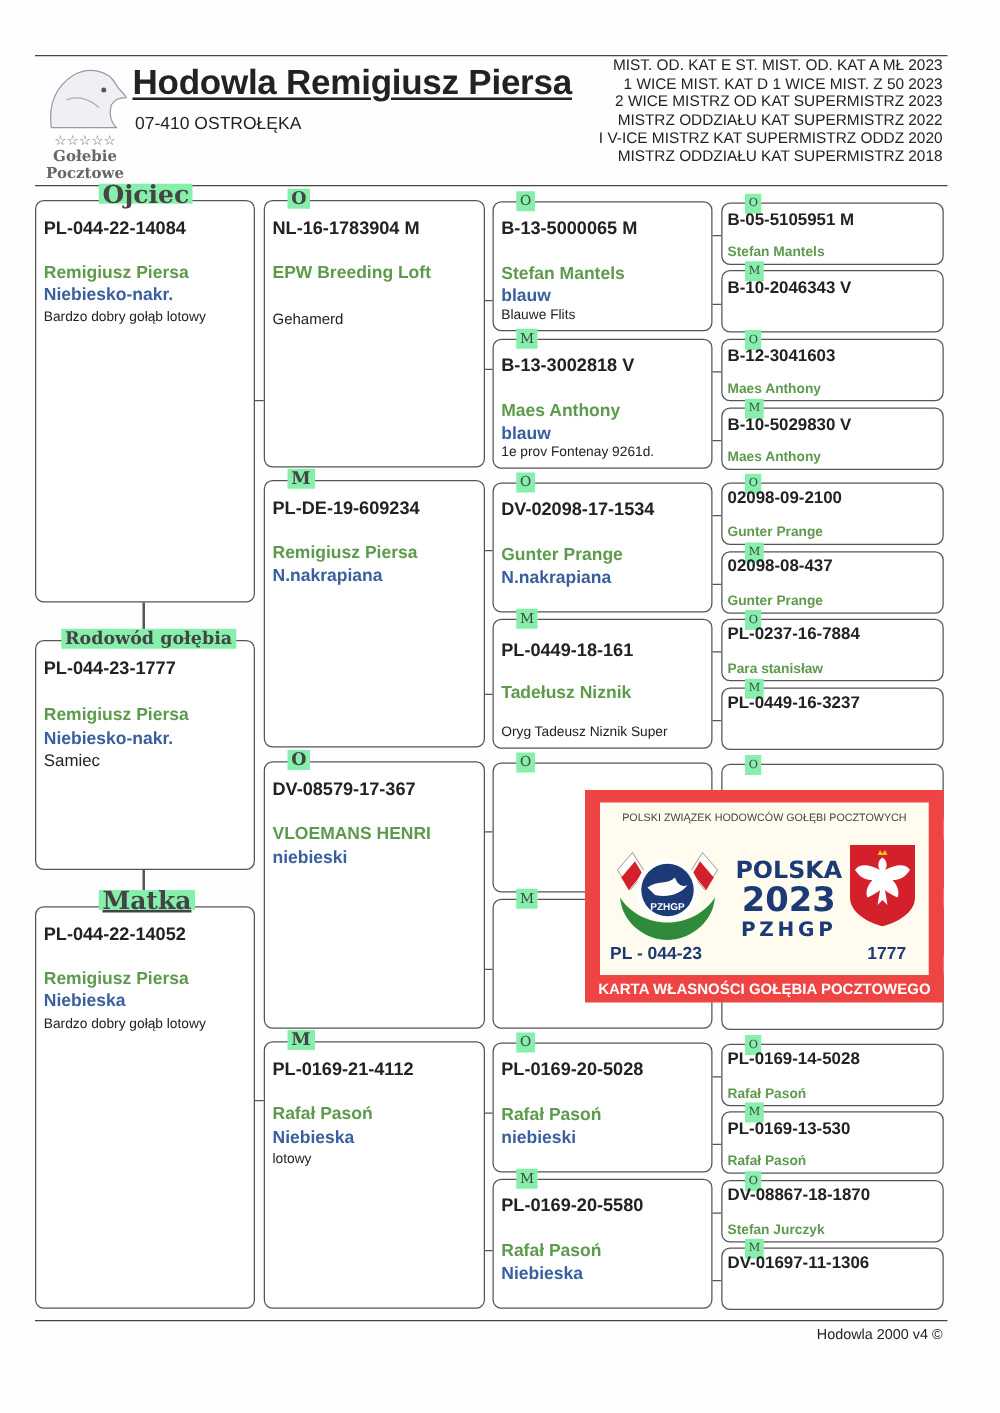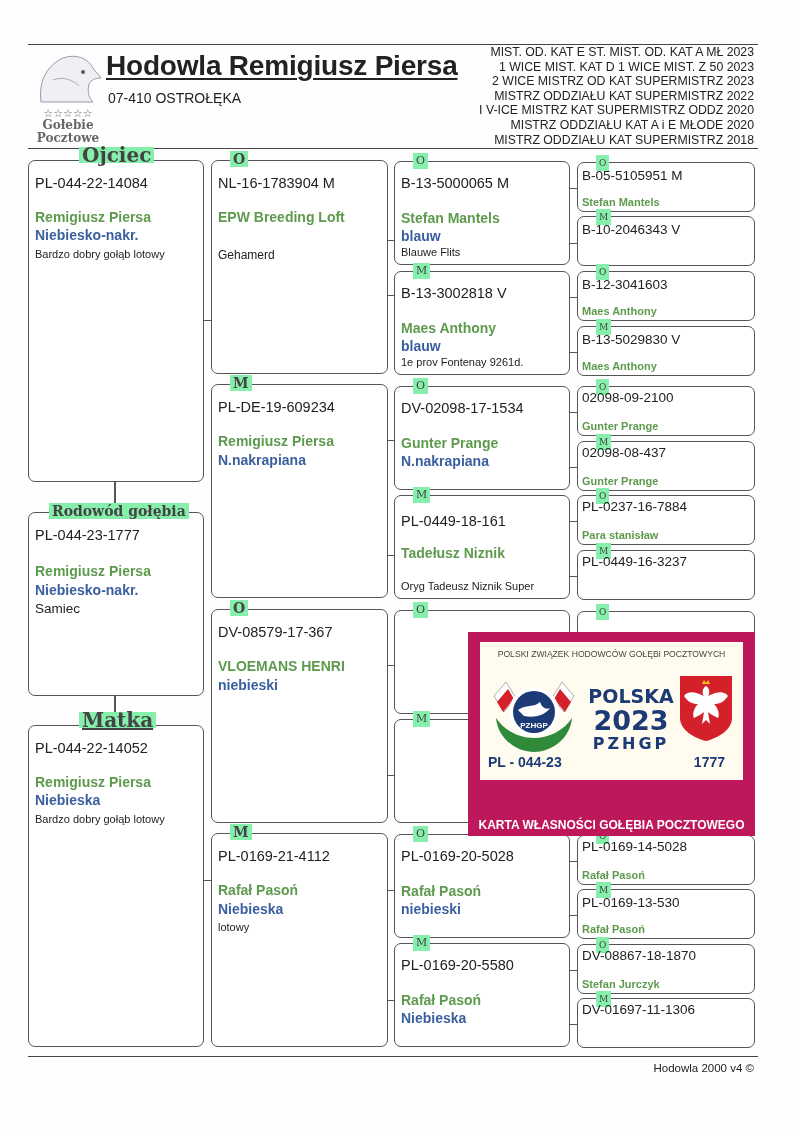--- a/index.html
+++ b/index.html
@@ -13,26 +13,26 @@
   .logo .lt { font-family:"DejaVu Serif", serif; font-size:12px; font-weight:bold; color:#666; line-height:13px; }
   .title { left:106px; top:50px; font-size:28px; font-weight:bold; color:#222; text-decoration:underline; text-decoration-thickness:2px; text-underline-offset:3px; letter-spacing:-0.2px; }
   .address { left:108px; top:90px; font-size:14px; color:#222; }
   .achievements { right:46px; top:45px; text-align:right; font-size:12.3px; line-height:14.6px; color:#222; }
   .box { position:absolute; border:1.3px solid #555; border-radius:7px; background:#fff; box-sizing:border-box; }
   .legend { position:absolute; top:-10px; background:#86efac; font-family:"DejaVu Serif", serif; font-weight:bold; color:#444; padding:0 3px; line-height:16px; }
   .legend.big { font-size:20px; top:-14px; }
   .legend.med { font-size:14px; top:-10px; font-weight:bold; }
   .legend.sml { font-size:11px; top:-9px; font-weight:normal; }
   .legend.tiny { font-size:9px; top:-8px; font-weight:normal; }
-  .ring { position:absolute; left:6px; font-weight:normal; color:#222; }
+  .ring { position:absolute; left:6px; font-weight:bold; color:#222; }
   .breeder { position:absolute; left:6px; font-weight:bold; color:#5e9a4e; }
   .color { position:absolute; left:6px; font-weight:bold; color:#3a5f9e; }
   .note { position:absolute; left:6px; color:#222; }
   .conn { position:absolute; background:#555; }
-  .card { left:468px; top:632px; width:287px; height:204px; background:#be185d; }
+  .card { left:468px; top:632px; width:287px; height:170px; background:#ef4444; }
   .card-inner { position:absolute; left:12px; top:10px; width:263px; height:138px; background:#fffcef; }
   .card-top { position:absolute; left:0; top:7px; width:263px; text-align:center; font-size:8.6px; color:#444; }
   .card-polska { position:absolute; left:106px; top:43px; width:90px; text-align:center; color:#1c3a75; font-weight:bold; font-family:"DejaVu Sans", sans-serif; }
   .card-ring-l { position:absolute; left:8px; top:112px; font-size:14px; color:#1c3a75; font-weight:bold; }
   .card-ring-r { position:absolute; right:18px; top:112px; font-size:14px; color:#1c3a75; font-weight:bold; }
   .card-bottom { position:absolute; left:0; bottom:4px; width:287px; text-align:center; font-size:12px; color:#fff; font-weight:bold; }
   .footer { right:46px; top:1062px; font-size:11.5px; color:#222; }
 </style>
 </head>
 <body>
@@ -52,21 +52,20 @@
 </div>
 
 <div class="abs title">Hodowla Remigiusz Piersa</div>
 <div class="abs address">07-410 OSTROŁĘKA</div>
 <div class="abs achievements">
   <div>MIST. OD. KAT  E ST. MIST. OD. KAT A  MŁ 2023</div>
   <div>1 WICE MIST. KAT D 1 WICE MIST. Z 50 2023</div>
   <div>2 WICE MISTRZ OD KAT SUPERMISTRZ 2023</div>
   <div>MISTRZ ODDZIAŁU KAT SUPERMISTRZ 2022</div>
   <div>I V-ICE MISTRZ KAT SUPERMISTRZ ODDZ 2020</div>
-  <div>MISTRZ ODDZIAŁU KAT  A i E MŁODE 2020</div>
   <div>MISTRZ ODDZIAŁU KAT SUPERMISTRZ 2018</div>
 </div>
 
 <div class="box" style="left:28px; top:160px; width:176px; height:322px;">
   <span class="legend big" style="left:50px;">Ojciec</span>
   <div class="ring" style="top:14px; font-size:14.5px;">PL-044-22-14084</div>
   <div class="breeder" style="top:48px; font-size:14px;">Remigiusz Piersa</div>
   <div class="color" style="top:66px; font-size:14px;">Niebiesko-nakr.</div>
   <div class="note" style="top:87px; font-size:11px;">Bardzo dobry gołąb lotowy</div>
 </div>
@@ -194,21 +193,21 @@
   <span class="legend tiny" style="left:18px;">M</span>
   <div class="ring" style="top:5px; font-size:13.5px; left:4px;">B-10-2046343 V</div>
 </div>
 <div class="box" style="left:577px; top:271px; width:178px; height:50px;">
   <span class="legend tiny" style="left:18px;">O</span>
   <div class="ring" style="top:5px; font-size:13.5px; left:4px;">B-12-3041603</div>
   <div class="breeder" style="top:33px; font-size:11px; left:4px;">Maes Anthony</div>
 </div>
 <div class="box" style="left:577px; top:326px; width:178px; height:50px;">
   <span class="legend tiny" style="left:18px;">M</span>
-  <div class="ring" style="top:5px; font-size:13.5px; left:4px;">B-13-5029830 V</div>
+  <div class="ring" style="top:5px; font-size:13.5px; left:4px;">B-10-5029830 V</div>
   <div class="breeder" style="top:33px; font-size:11px; left:4px;">Maes Anthony</div>
 </div>
 <div class="box" style="left:577px; top:386px; width:178px; height:50px;">
   <span class="legend tiny" style="left:18px;">O</span>
   <div class="ring" style="top:3px; font-size:13.5px; left:4px;">02098-09-2100</div>
   <div class="breeder" style="top:33px; font-size:11px; left:4px;">Gunter Prange</div>
 </div>
 <div class="box" style="left:577px; top:441px; width:178px; height:50px;">
   <span class="legend tiny" style="left:18px;">M</span>
   <div class="ring" style="top:3px; font-size:13.5px; left:4px;">02098-08-437</div>

